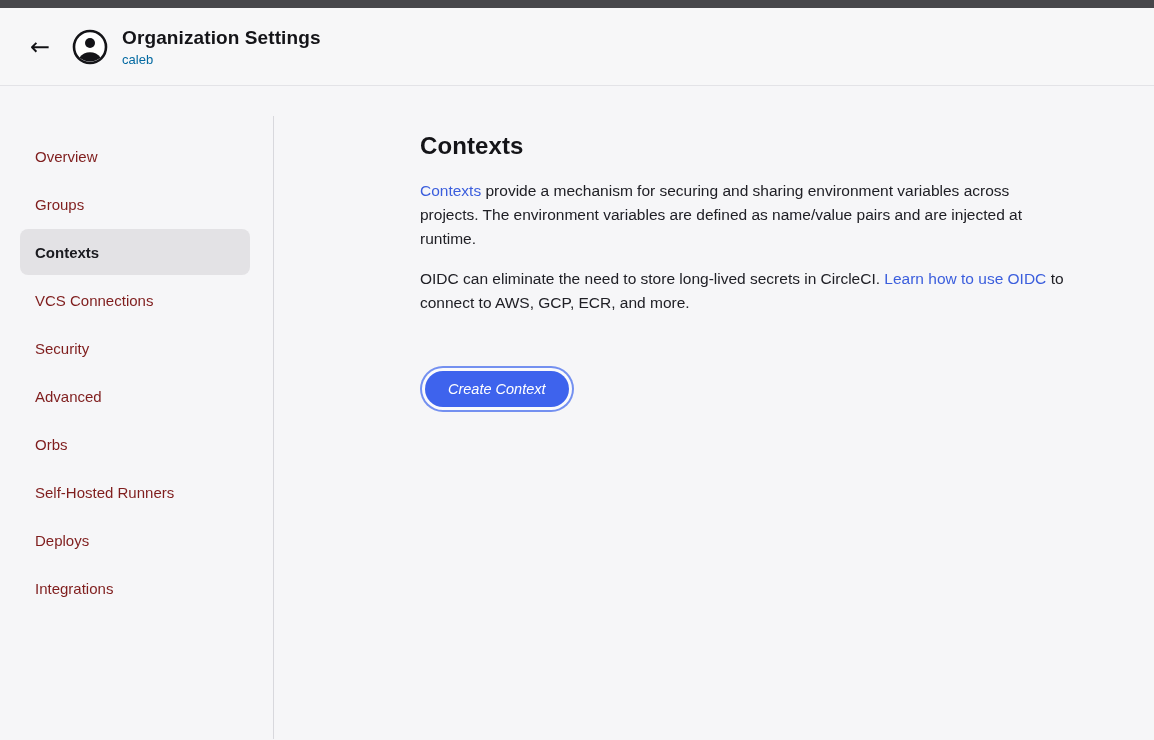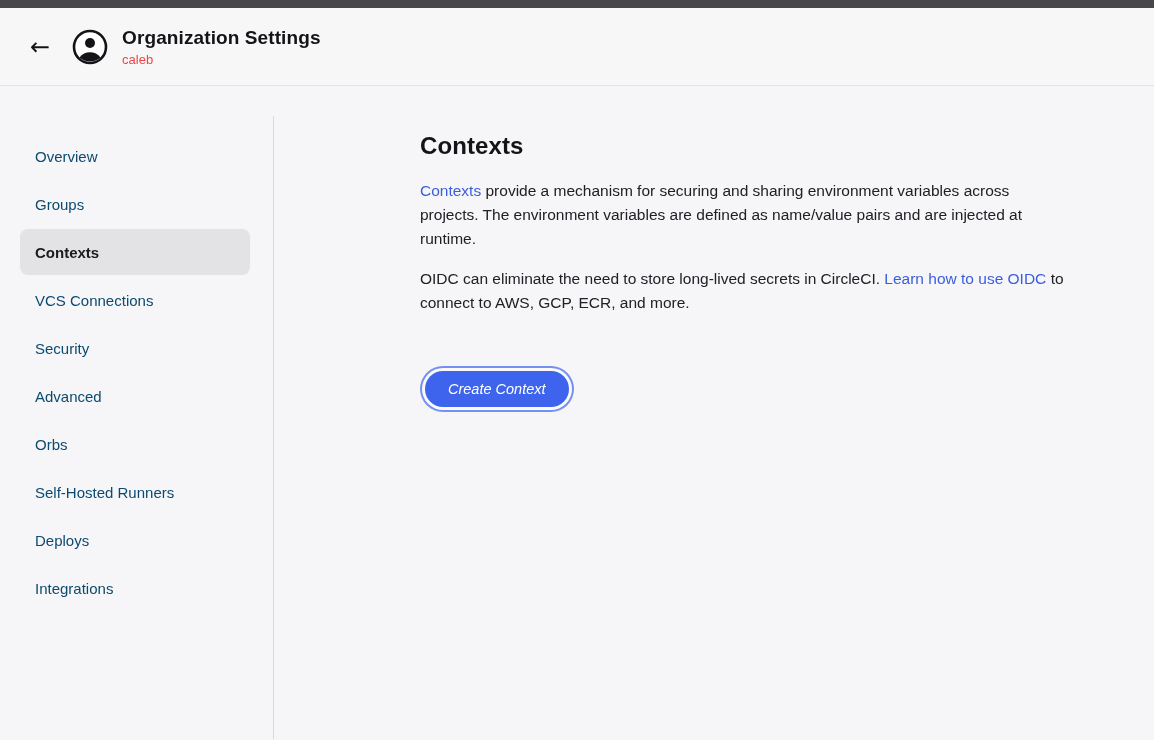--- a/index.html
+++ b/index.html
@@ -21,21 +21,21 @@
   }
   .back-button {
     background: none; border: none; cursor: pointer;
     font-size: 24px; line-height: 1; color: #111114;
     padding: 4px; margin-right: 18px;
     font-family: "DejaVu Sans", sans-serif;
   }
   .avatar { width: 36px; height: 36px; margin-right: 14px; display: flex; align-items: center; justify-content: center; }
   .titles { display: flex; flex-direction: column; justify-content: space-between; }
   .page-title { font-size: 19px; font-weight: 700; color: #141418; letter-spacing: .1px; }
-  .org-name { font-size: 13px; color: #ef4444; margin-top: 3px; }
+  .org-name { font-size: 13px; color: #0369a1; margin-top: 3px; }
 
   .layout { display: flex; height: 653px; }
 
   .sidebar {
     width: 274px;
     flex: 0 0 274px;
     position: relative;
     padding-top: 47px;
   }
   .sidebar-divider {
@@ -44,21 +44,21 @@
     width: 1px;
     background: #d8d8dd;
   }
   .nav-item {
     height: 46px;
     margin: 0 24px 2px 20px;
     padding-left: 15px;
     display: flex;
     align-items: center;
     font-size: 15px;
-    color: #0c4a6e;
+    color: #7f1d1d;
     border-radius: 8px;
     cursor: pointer;
   }
   .nav-item.selected {
     background: #e3e2e5;
     font-weight: 700;
     color: #1a1a1f;
   }
 
   .main { flex: 1; padding: 46px 0 0 146px; }

